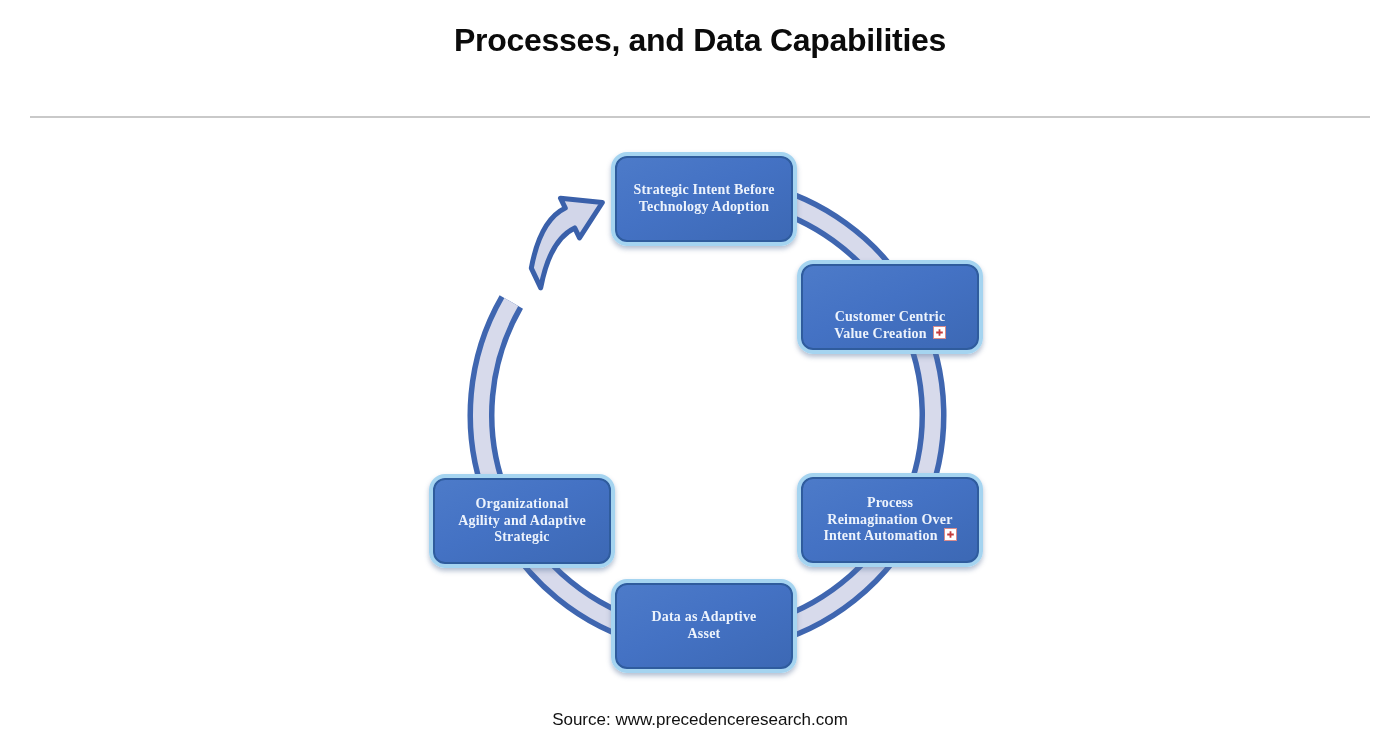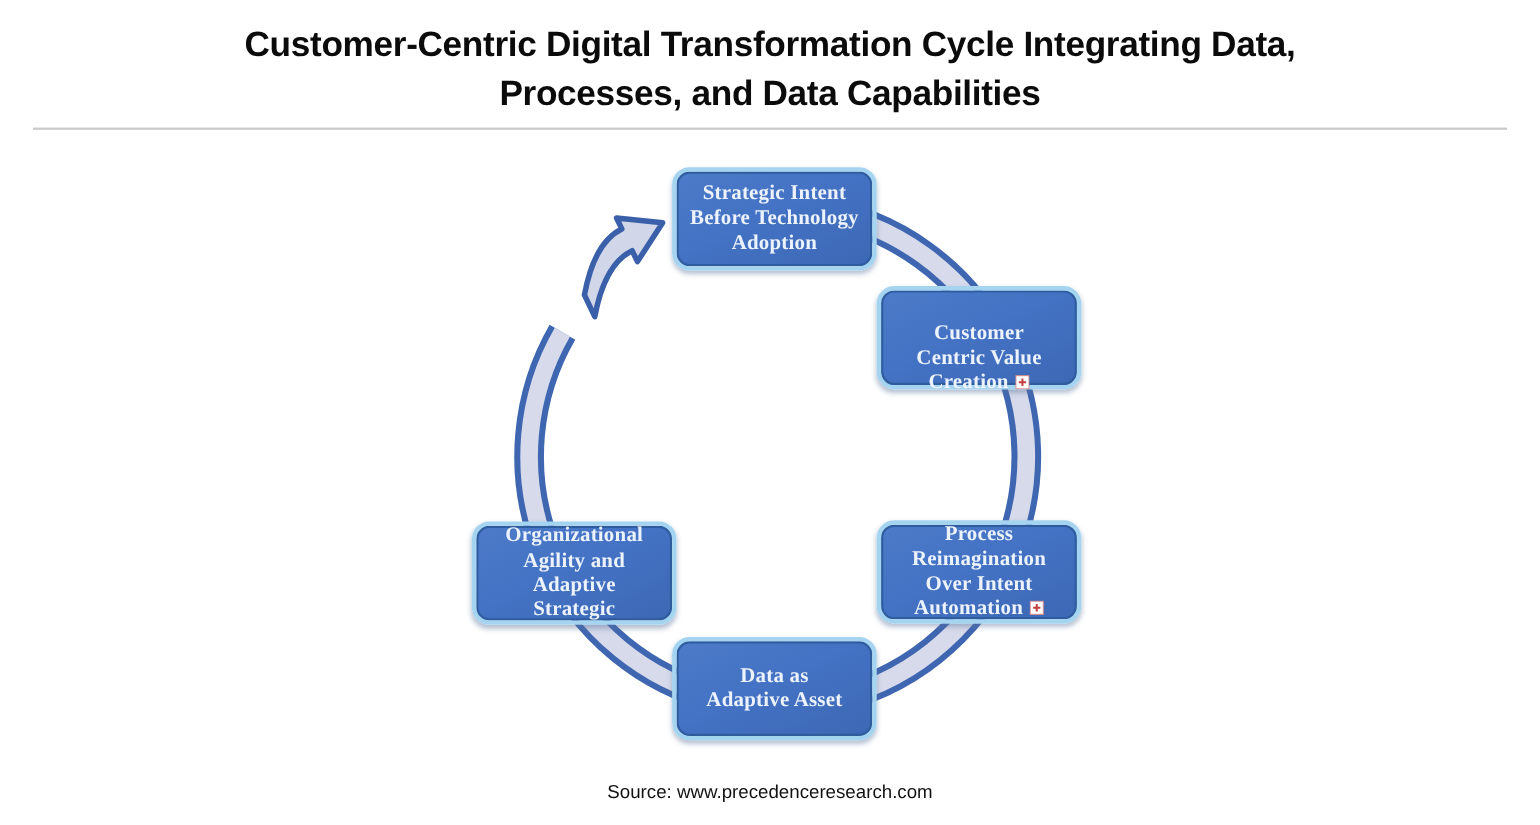--- a/index.html
+++ b/index.html
@@ -57,21 +57,21 @@
     box-shadow: inset 0 0 0 2px #2f5c9d, 0 3px 5px rgba(90, 115, 155, 0.45);
     display: flex;
     align-items: center;
     justify-content: center;
     text-align: center;
     z-index: 2;
   }
   .node-label-wrap {
     font-family: "Liberation Serif", "DejaVu Serif", serif;
     font-weight: 700;
-    font-size: 19px;
+    font-size: 14px;
     line-height: 1.18;
     color: #edf3fc;
     letter-spacing: 0.2px;
   }
   .pos-0 { left: 611px; top: 152px; }
   .pos-1 { left: 797px; top: 260px; }
   .pos-2 { left: 797px; top: 473px; }
   .pos-3 { left: 611px; top: 579px; }
   .pos-4 { left: 429px; top: 474px; }
   .pos-5 { left: 429px; top: 261px; }
@@ -98,21 +98,20 @@
     font-size: 17px;
     color: #111111;
   }
 </style>
 </head>
 <body>
 
 <div class="canvas">
 
   <div class="title">
-    <div>Customer-Centric Digital Transformation Cycle Integrating Data,</div>
     <div>Processes, and Data Capabilities</div>
   </div>
 
   <div class="divider"></div>
 
   <svg class="ring-svg" viewBox="0 0 1400 750" aria-hidden="true">
 
     <path d="M 640.9 198.9 A 226 226 0 1 1 511.3 302.0" fill="none" stroke="#3f66b0" stroke-width="27"></path>
     <path d="M 640.9 198.9 A 226 226 0 1 1 511.3 302.0" fill="none" stroke="#d7daeb" stroke-width="16"></path>
 

